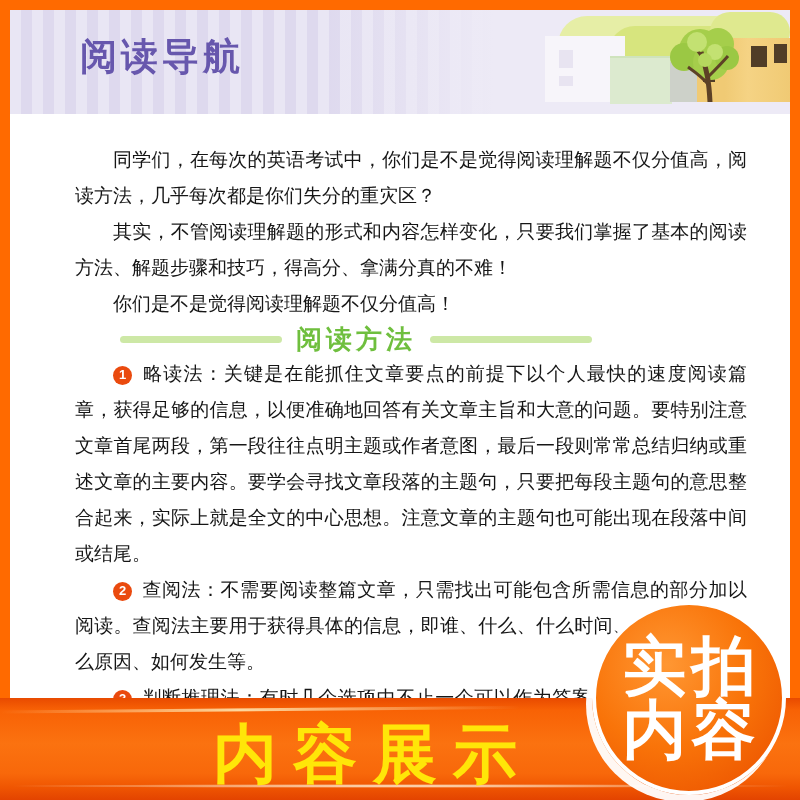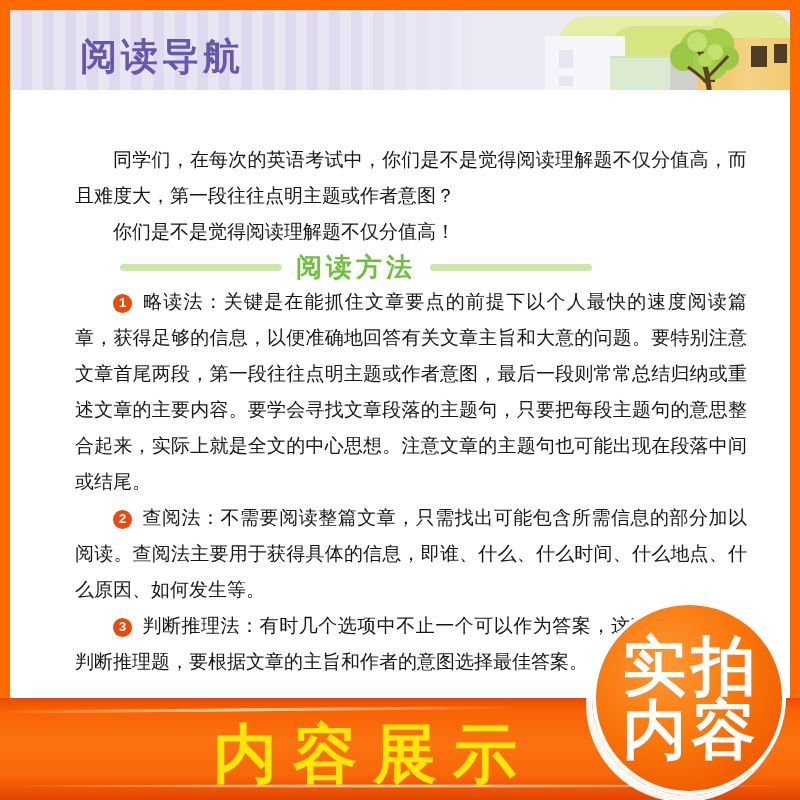--- a/index.html
+++ b/index.html
@@ -8,21 +8,21 @@
     background:#ff6a00;
     font-family:"Liberation Sans", sans-serif;
   }
   
   .page {
     position:absolute; left:10px; top:10px; width:780px; height:790px;
     background:#ffffff; overflow:hidden;
   }
   
   .banner {
-    position:absolute; left:0; top:0; width:780px; height:80px;
+    position:absolute; left:0; top:0; width:780px; height:104px;
     background:repeating-linear-gradient(90deg,#e9e6f4 0 11px,#ded9ee 11px 22px);
     overflow:hidden;
   }
   .banner-fade {
     position:absolute; left:0; top:0; width:100%; height:100%;
     background:linear-gradient(90deg, rgba(237,234,246,0) 40%, #edeaf6 62%);
   }
   .banner-title {
     position:absolute; left:70px; top:22px;
     font-size:37px; font-weight:bold; color:#6757ad; letter-spacing:4px;
@@ -131,21 +131,22 @@
         <circle cx="42" cy="22" r="10" fill="#c3e172"></circle>
         <circle cx="60" cy="32" r="8" fill="#c3e172"></circle>
         <circle cx="50" cy="40" r="7" fill="#b5d85e"></circle>
       </svg>
     </div>
 
     <div class="banner-title">阅读导航</div>
   </div>
 
   <div class="content">
-    <p>同学们，在每次的英语考试中，你们是不是觉得阅读理解题不仅分值高，而且难度大，第一段往往点明主题或作者意图？</p>
+    <p>同学们，在每次的英语考试中，你们是不是觉得阅读理解题不仅分值高，阅读方法，几乎每次都是你们失分的重灾区？</p>
+    <p>其实，不管阅读理解题的形式和内容怎样变化，只要我们掌握了基本的阅读方法、解题步骤和技巧，得高分、拿满分真的不难！</p>
     <p>你们是不是觉得阅读理解题不仅分值高！</p>
 
     <div class="divider">
       <div class="bar"></div>
       <div class="label">阅读方法</div>
       <div class="bar"></div>
     </div>
 
     <p><span class="bullet">1</span><span>略读法：关键是在能抓住文章要点的前提下以个人最快的速度阅读篇章，获得足够的信息，以便准确地回答有关文章主旨和大意的问题。要特别注意文章首尾两段，第一段往往点明主题或作者意图，最后一段则常常总结归纳或重述文章的主要内容。要学会寻找文章段落的主题句，只要把每段主题句的意思整合起来，实际上就是全文的中心思想。注意文章的主题句也可能出现在段落中间或结尾。</span></p>
     <p><span class="bullet">2</span><span>查阅法：不需要阅读整篇文章，只需找出可能包含所需信息的部分加以阅读。查阅法主要用于获得具体的信息，即谁、什么、什么时间、什么地点、什么原因、如何发生等。</span></p>

